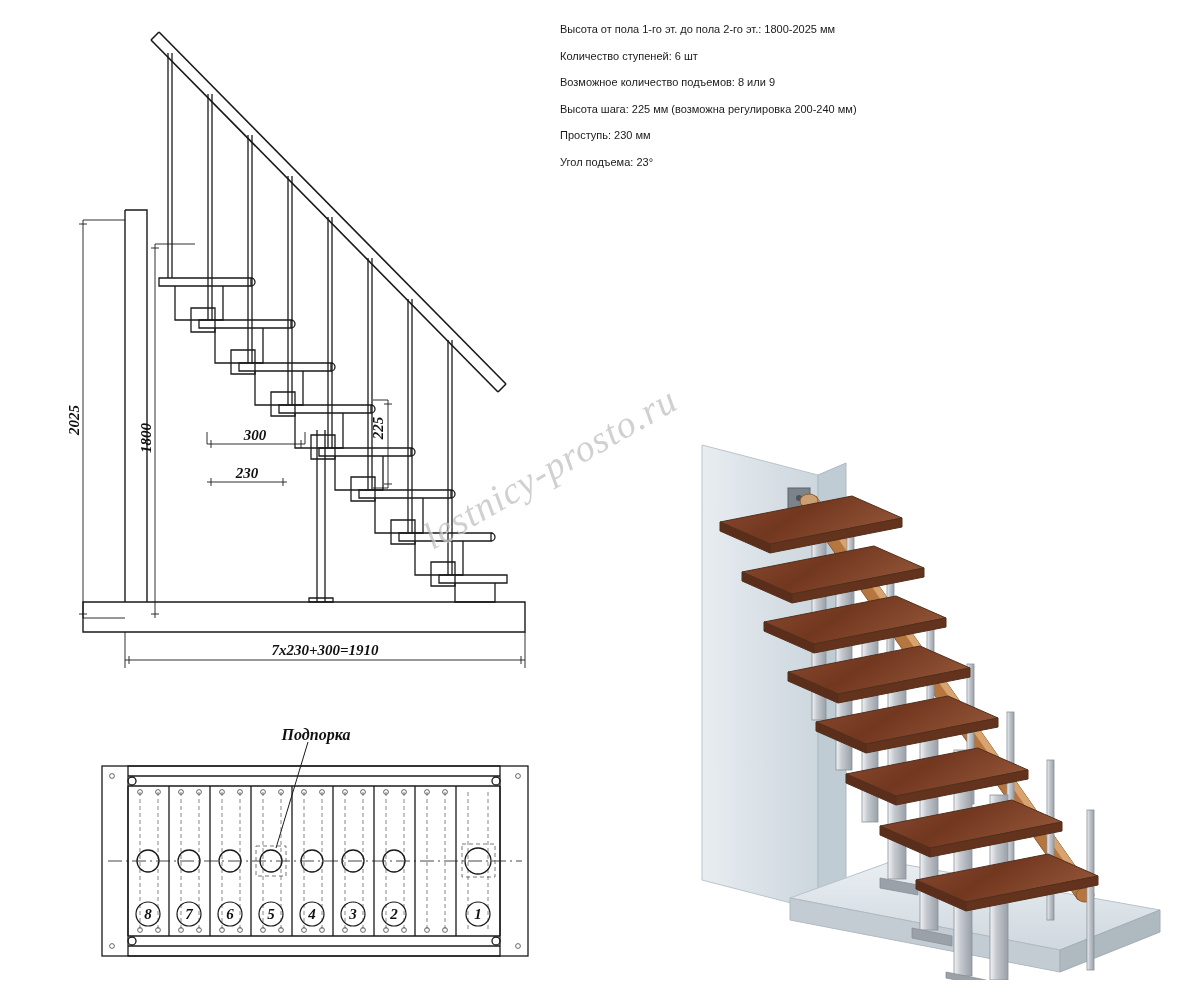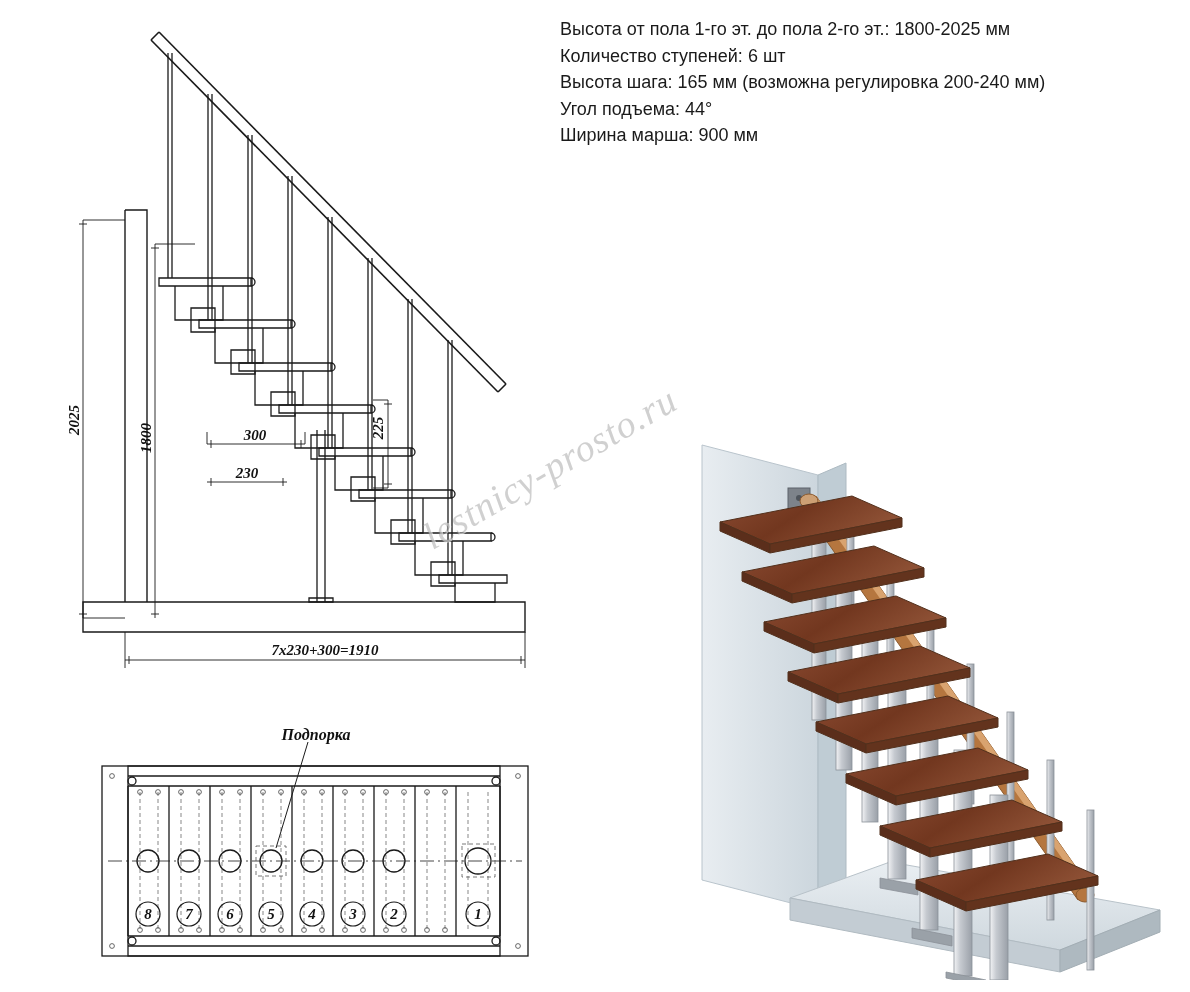--- a/index.html
+++ b/index.html
@@ -10,21 +10,21 @@
     position:relative;
     overflow:hidden;
   }
   .page{position:absolute;left:0;top:0;width:1190px;height:992px;}
 
   
   .specs{
     position:absolute;
     left:560px; top:16px;
     width:620px;
-    font-size:18px;
+    font-size:11px;
     color:#1a1a1a;
     line-height:26.5px;
   }
   .specs div{white-space:nowrap;}
 
   
   .elev{position:absolute;left:55px;top:20px;width:500px;height:690px;}
   .plan{position:absolute;left:80px;top:720px;width:470px;height:260px;}
   .iso{position:absolute;left:640px;top:250px;width:540px;height:730px;}
 
@@ -67,23 +67,24 @@
   }
 </style>
 </head>
 <body>
 
 <div class="page">
 
   <div class="specs">
     <div>Высота от пола 1-го эт. до пола 2-го эт.: 1800-2025 мм</div>
     <div>Количество ступеней: 6 шт</div>
-    <div>Высота шага: 165 мм (возможна регулировка 200-240 мм)</div>
-    <div>Угол подъема: 44°</div>
-    <div>Ширина марша: 900 мм</div>
+    <div>Возможное количество подъемов: 8 или 9</div>
+    <div>Высота шага: 225 мм (возможна регулировка 200-240 мм)</div>
+    <div>Проступь: 230 мм</div>
+    <div>Угол подъема: 23°</div>
   </div>
 
   <svg class="elev" viewBox="0 0 500 690">
     <g fill="none" stroke="#1a1a1a" stroke-width="1.4">
 
       <path d="M28 582 L470 582 L470 612 L28 612 Z"></path>
 
       <path d="M70 190 L92 190 L92 582"></path>
       <path d="M70 190 L70 582"></path>
 

